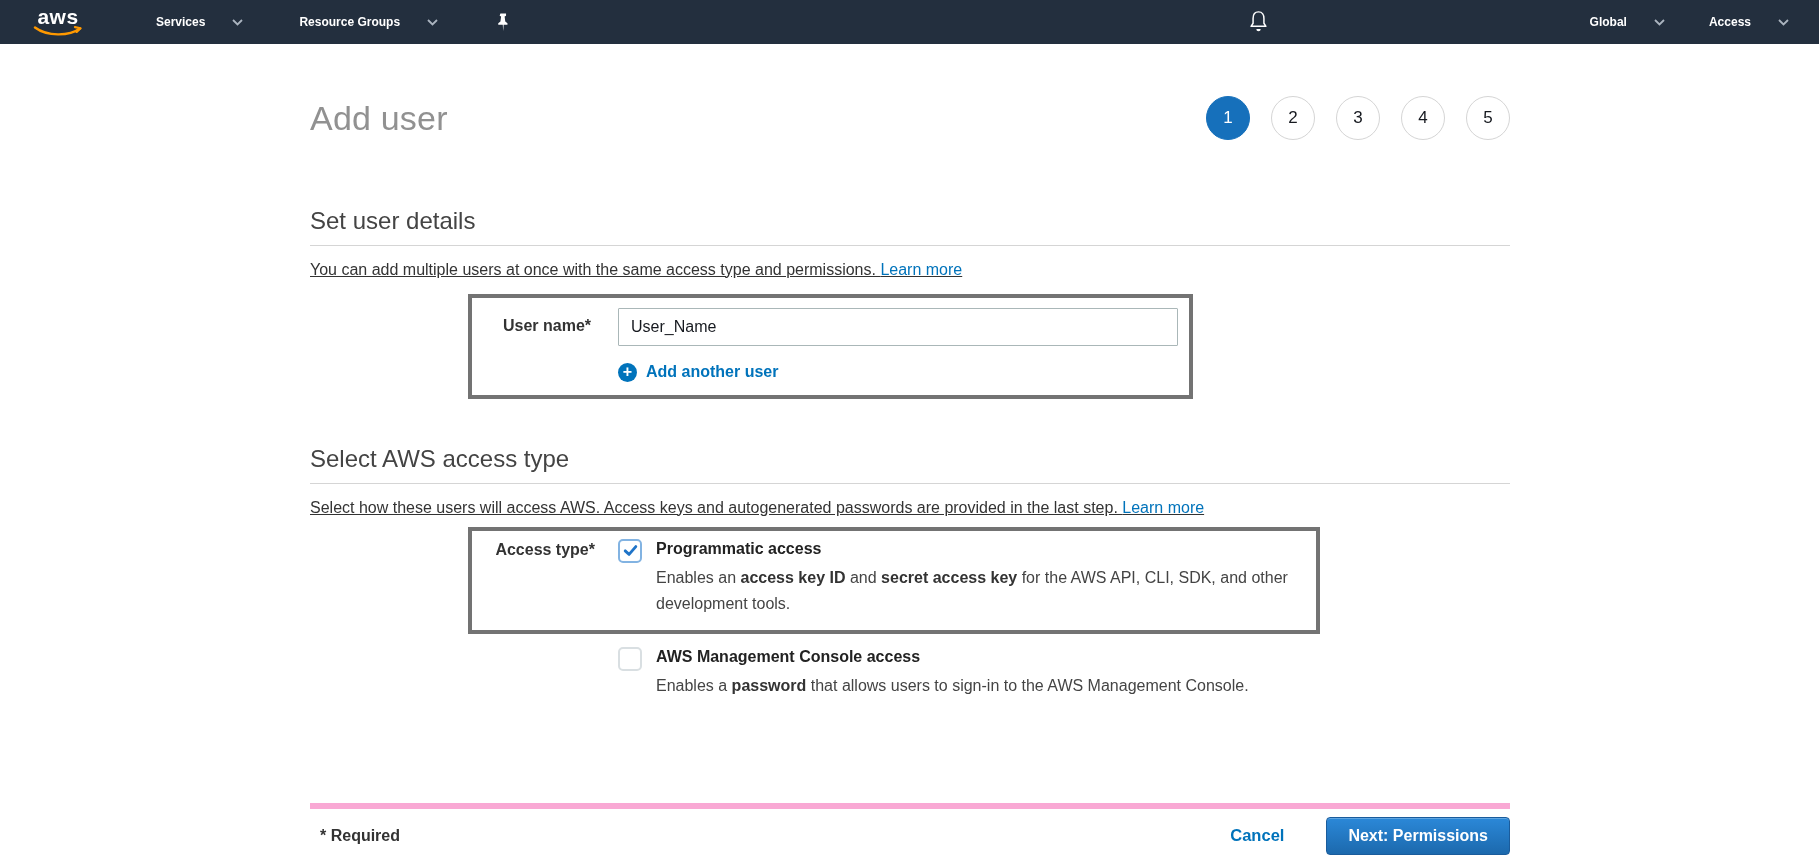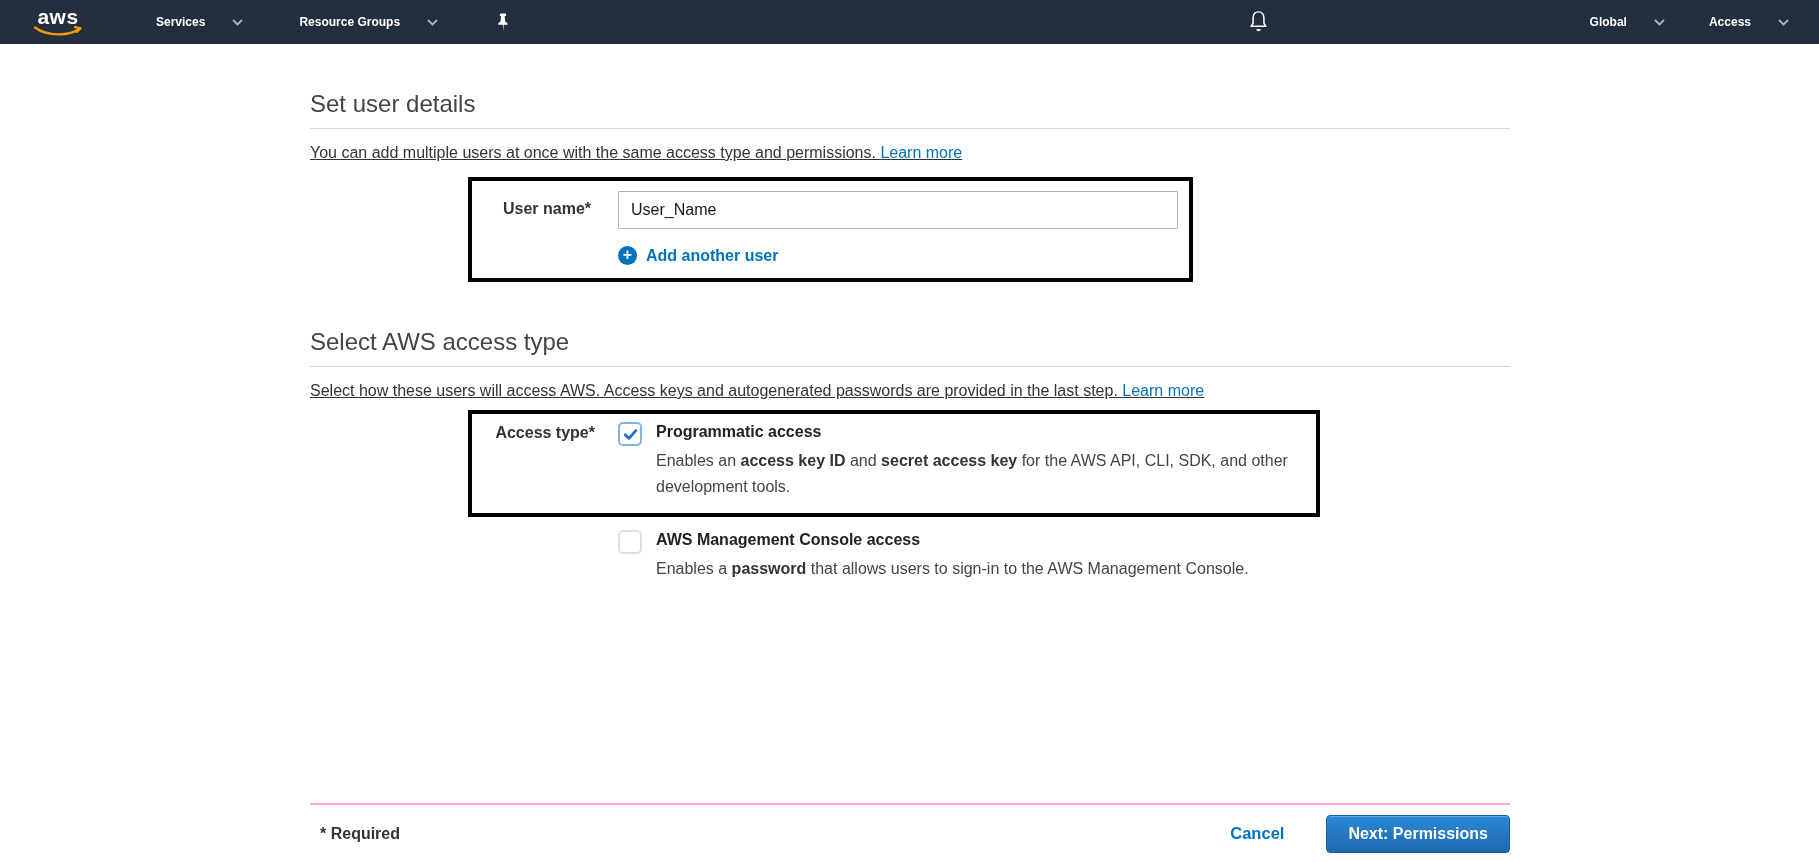--- a/index.html
+++ b/index.html
@@ -27,21 +27,21 @@
           display:flex; align-items:center; justify-content:center; font-size:17px; cursor:default; }
   .step.active { background:#1670bb; border-color:#1670bb; color:#fff; }
 
   
   .content { padding:0 309px 0 310px; }
   .section-heading { font-size:24px; font-weight:400; color:#444444; margin:46px 0 0 0; }
   .section-rule { border:none; border-top:1px solid #d5d5d5; margin:10px 0 0 0; }
   .section-desc { font-size:16px; color:#333333; margin:13px 0 0 0; line-height:22px;text-decoration:underline; }
   .link { color:#0073bb; text-decoration:none; cursor:pointer; }
 
-  .highlight-box { border:4px solid #000000; margin-left:158px; }
+  .highlight-box { border:4px solid #737373; margin-left:158px; }
   .box-user { width:725px; margin-top:13px; padding:10px 0 13px 0; }
   .box-access { width:852px; margin-top:8px; padding:7px 0 13px 0; }
 
   .form-row { display:flex; align-items:flex-start; }
   .label-col { width:146px; flex:0 0 146px; text-align:right; padding-right:27px; font-size:16px; font-weight:bold; color:#333333; }
   .label-col.username { padding-top:9px; }
   .label-col.accesstype { padding-right:23px; padding-top:3px; }
 
   .text-input { width:560px; height:38px; border:1px solid #aab7b8; border-radius:1px; font-size:16px; color:#16191f;
                 padding:0 12px; font-family:"Liberation Sans", sans-serif; outline:none; background:#fff; }
@@ -54,21 +54,21 @@
               display:flex; align-items:center; justify-content:center; cursor:pointer; }
   .checkbox.checked { border:2px solid #82b3e2; }
   .checkbox.unchecked { border:2px solid #d9dfe2; }
   .option-text { margin-left:14px; font-size:16px; }
   .option-title { font-weight:bold; color:#222222; line-height:22px; }
   .option-desc { color:#444444; margin-top:5px; line-height:26px; max-width:660px; }
   .option-desc b { color:#333333; }
   .console-row { display:flex; align-items:flex-start; margin-left:308px; margin-top:12px; }
 
   
-  .footer { position:absolute; left:310px; right:309px; bottom:0; height:59px; border-top:2px solid #f9a8d4;
+  .footer { position:absolute; left:310px; right:309px; bottom:0; height:59px; border-top:6px solid #f9a8d4;
             display:flex; align-items:center; justify-content:space-between; background:#fff; }
   .required-note { font-size:16px; font-weight:bold; color:#333333; padding-left:10px; }
   .footer-actions { display:flex; align-items:center; gap:42px;justify-content:space-between; }
   .cancel-link { color:#0073bb; font-weight:bold; font-size:16.5px; cursor:pointer; }
   .next-button { background:linear-gradient(#2b88d8, #1c69ad); border:1px solid #1a5c9c; border-radius:4px;
                  color:#ffffff; font-weight:bold; font-size:16px; padding:9px 21px; cursor:pointer;
                  font-family:"Liberation Sans", sans-serif; box-shadow:inset 0 1px 0 rgba(255,255,255,0.25); }
 </style>
 </head>
 <body>
@@ -120,20 +120,30 @@
       </div>
       <div class="nav-item">
         <span>Access</span>
         <svg class="caret" width="11" height="7" viewBox="0 0 11 7">
           <path d="M1 1 l4.5 4.5 L10 1" stroke="#aab4bf" stroke-width="1.8" fill="none"></path>
         </svg>
       </div>
     </div>
   </header>
 
+  <div class="title-row">
+    <h1 class="page-title">Add user</h1>
+    <div class="steps">
+      <div class="step active">1</div>
+      <div class="step">2</div>
+      <div class="step">3</div>
+      <div class="step">4</div>
+      <div class="step">5</div>
+    </div>
+  </div>
 
   <div class="content">
 
     <h2 class="section-heading">Set user details</h2>
     <hr class="section-rule">
     <p class="section-desc"><span>You can add multiple users at once with the same access type and permissions. </span><a class="link">Learn more</a></p>
 
     <div class="highlight-box box-user">
       <div class="form-row">
         <div class="label-col username">User name*</div>

